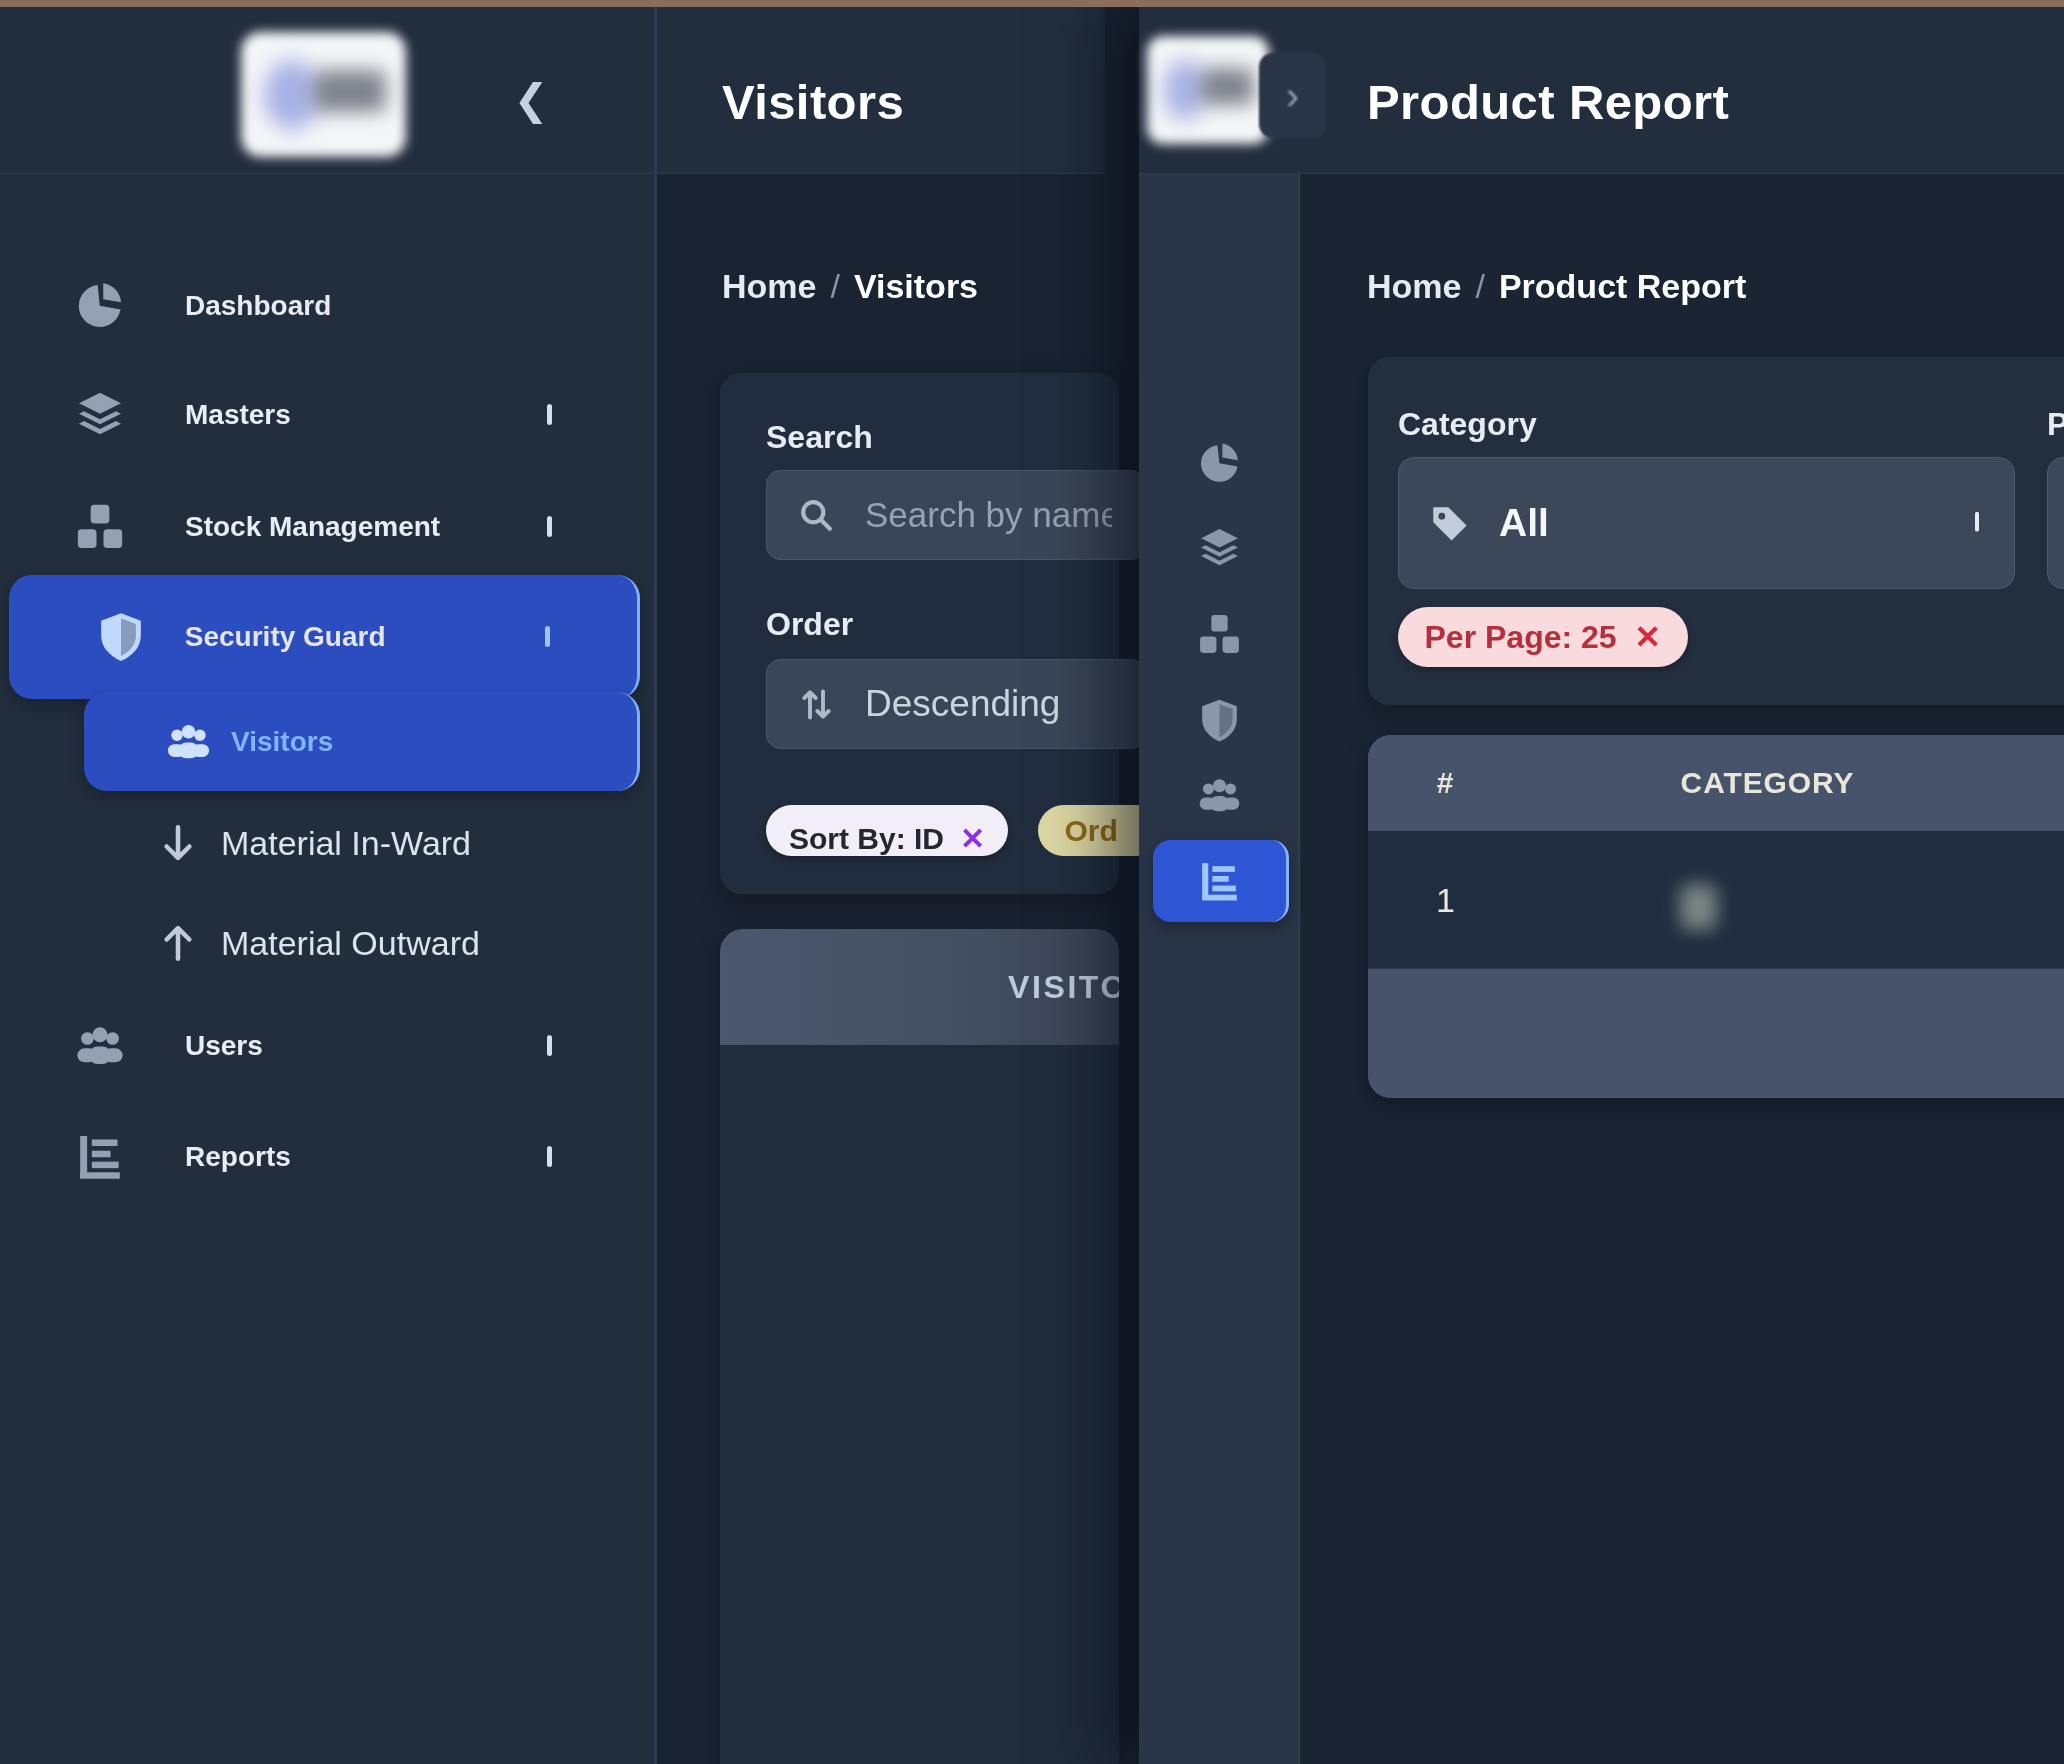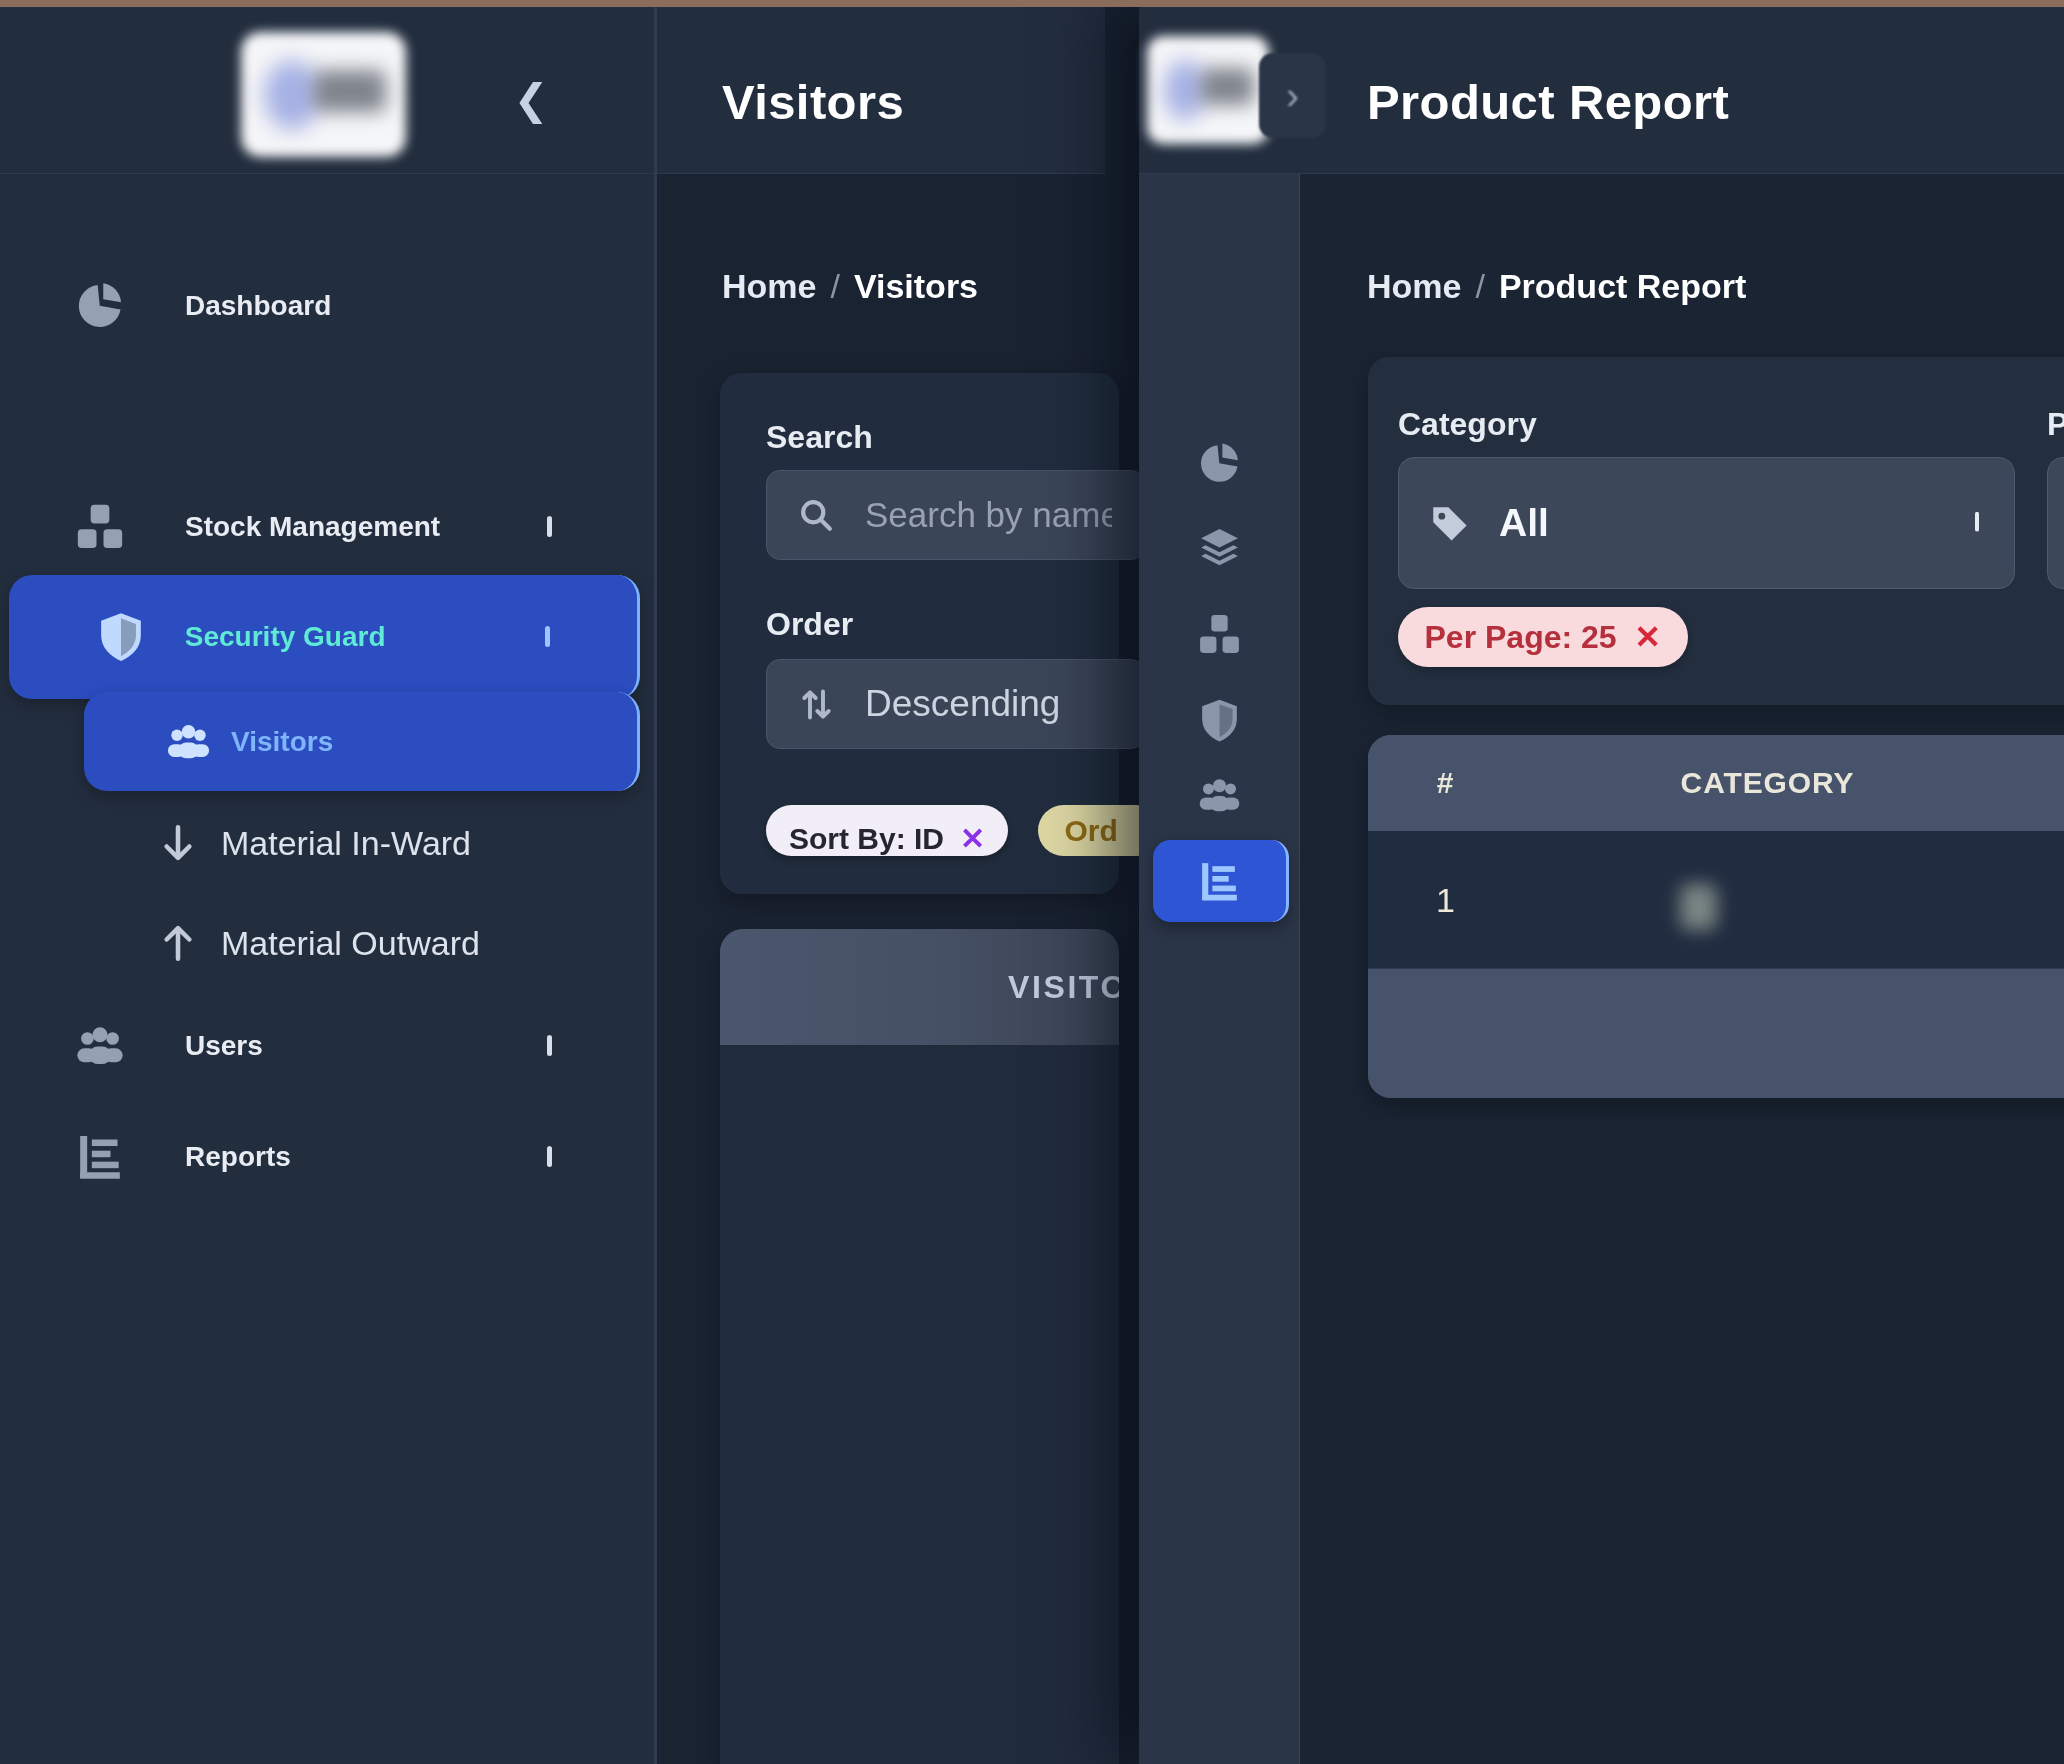--- a/index.html
+++ b/index.html
@@ -28,21 +28,21 @@
   .nav-item { position:absolute; left:0; width:654px; height:85px; cursor:pointer; }
   .nav-icon { position:absolute; left:72px; top:50%; transform:translateY(-50%); width:56px; height:56px; color:#95a0b2; display:flex; align-items:center; justify-content:center; }
   .nav-icon svg { width:100%; height:100%; }
   .nav-label { position:absolute; left:185px; top:50%; transform:translateY(-50%); font-size:28px; font-weight:600; color:#e9edf3; white-space:nowrap; }
   .chev { width:23px; height:23px; border-right:5.3px solid #d8dfe9; border-bottom:5.3px solid #d8dfe9; border-radius:2.6px; transform:rotate(45deg); }
   .nav-chevron { position:absolute; left:547px; top:50%; transform:translateY(-68%); }
 
   .pill { position:absolute; background:#2b4dc0; border-right:3.5px solid #7db1fb; box-shadow:0 5.3px 16px rgba(0,0,0,.25); cursor:pointer; }
   .pill-sg { left:8.8px; top:401px; width:631px; height:124px; border-radius:23px; }
   .pill-vis { left:84px; top:518px; width:556px; height:99px; border-radius:23px; }
-  .pill .nav-label { color:#5eead4; }
+  .pill .nav-label { color:#e5e5e5; }
   .pill .chev { border-color:#9dc4ff; }
   .pill-sg .nav-icon { left:84px; color:#bfd9ff; }
   .pill-sg .nav-label { left:176px; }
   .pill-sg .nav-chevron { left:536px; }
   .pill-vis .nav-icon { left:79px; width:51px; height:51px; color:#cfe2ff; }
   .pill-vis .nav-label { left:147px; color:#7fb5fa; }
 
   .sub-item { position:absolute; left:0; width:654px; height:79px; cursor:pointer; }
   .sub-icon { position:absolute; left:157px; top:50%; transform:translateY(-50%); width:42px; height:42px; color:#c2cad8; display:flex; align-items:center; justify-content:center; }
   .sub-icon svg { width:100%; height:100%; }
@@ -193,20 +193,29 @@
     </div>
     <div class="a-sidebar">
       <div class="nav-item" style="top:89px">
         <span class="nav-icon">
             <svg viewBox="0 0 64 64" width="56" height="56">
               <use href="#i-pie"></use>
             </svg>
           </span>
         <span class="nav-label">Dashboard</span>
       </div>
+      <div class="nav-item" style="top:198px">
+        <span class="nav-icon">
+            <svg viewBox="0 0 64 64" width="56" height="56">
+              <use href="#i-layers"></use>
+            </svg>
+          </span>
+        <span class="nav-label">Masters</span>
+        <span class="nav-chevron"><span class="chev"></span></span>
+      </div>
       <div class="nav-item" style="top:310px">
         <span class="nav-icon">
             <svg viewBox="0 0 64 64" width="56" height="56">
               <use href="#i-boxes"></use>
             </svg>
           </span>
         <span class="nav-label">Stock Management</span>
         <span class="nav-chevron"><span class="chev"></span></span>
       </div>
 

